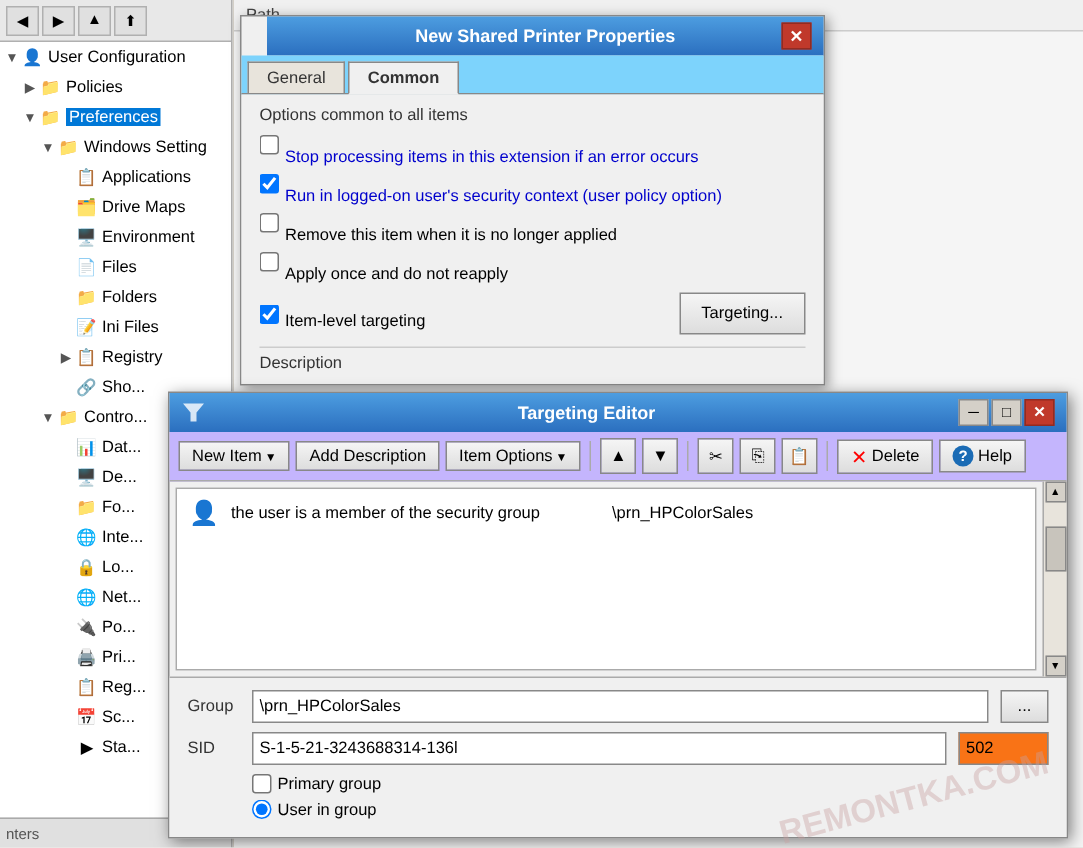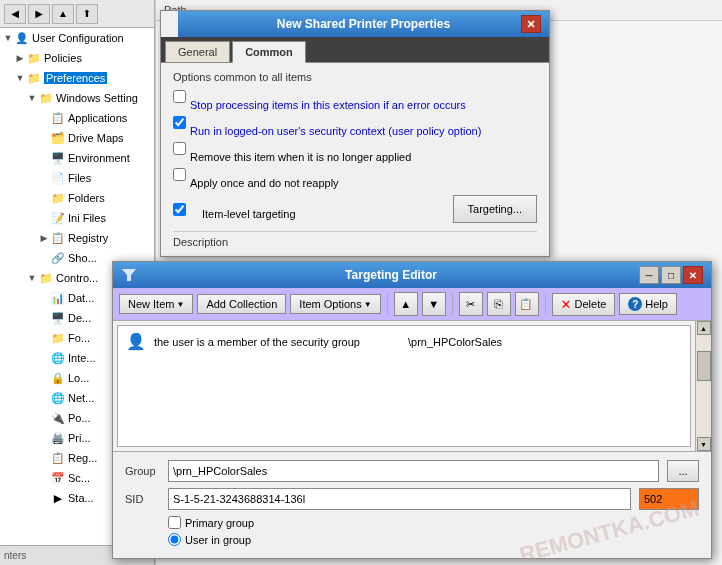--- a/index.html
+++ b/index.html
@@ -156,21 +156,21 @@
       font-size: 11px;
       cursor: pointer;
       display: flex;
       align-items: center;
       justify-content: center;
     }
 
     .dialog-tabs {
       display: flex;
       padding: 4px 4px 0 4px;
-      background: #404040;
+      background: #7dd3fc;
       border-bottom: 1px solid #888;
     }
 
     .dialog-tab {
       padding: 4px 12px;
       font-size: 11px;
       cursor: pointer;
       border: 1px solid #888;
       border-bottom: none;
       background: #e8e4dc;
@@ -759,21 +759,21 @@
       <input type="checkbox" id="opt3" style="">
       <label for="opt3" class="dialog-option-text">Remove this item when it is no longer applied</label>
     </div>
 
     <div class="dialog-option">
       <input type="checkbox" id="opt4" style="">
       <label for="opt4" class="dialog-option-text">Apply once and do not reapply</label>
     </div>
 
     <div class="dialog-targeting-row">
-      <div style="display:flex;align-items:center;gap:16px;">
+      <div style="display:flex;align-items:center;gap:4px;">
         <input type="checkbox" id="opt5" checked="" style="">
         <label for="opt5" class="dialog-option-text">Item-level targeting</label>
       </div>
       <button class="targeting-btn">Targeting...</button>
     </div>
 
     <div class="dialog-description">
       <span>Description</span>
     </div>
   </div>
@@ -793,21 +793,21 @@
     </div>
   </div>
 
   <div class="targeting-toolbar">
     <button class="t-btn">
       <span>New Item</span>
       <span class="dropdown-arrow">▼</span>
     </button>
 
     <button class="t-btn">
-      <span>Add Collection</span>
+      <span>Add Description</span>
     </button>
 
     <button class="t-btn">
       <span>Item Options</span>
       <span class="dropdown-arrow">▼</span>
     </button>
 
     <div class="t-separator"></div>
 
     <div class="t-icon-btn" title="Move Up">▲</div>

